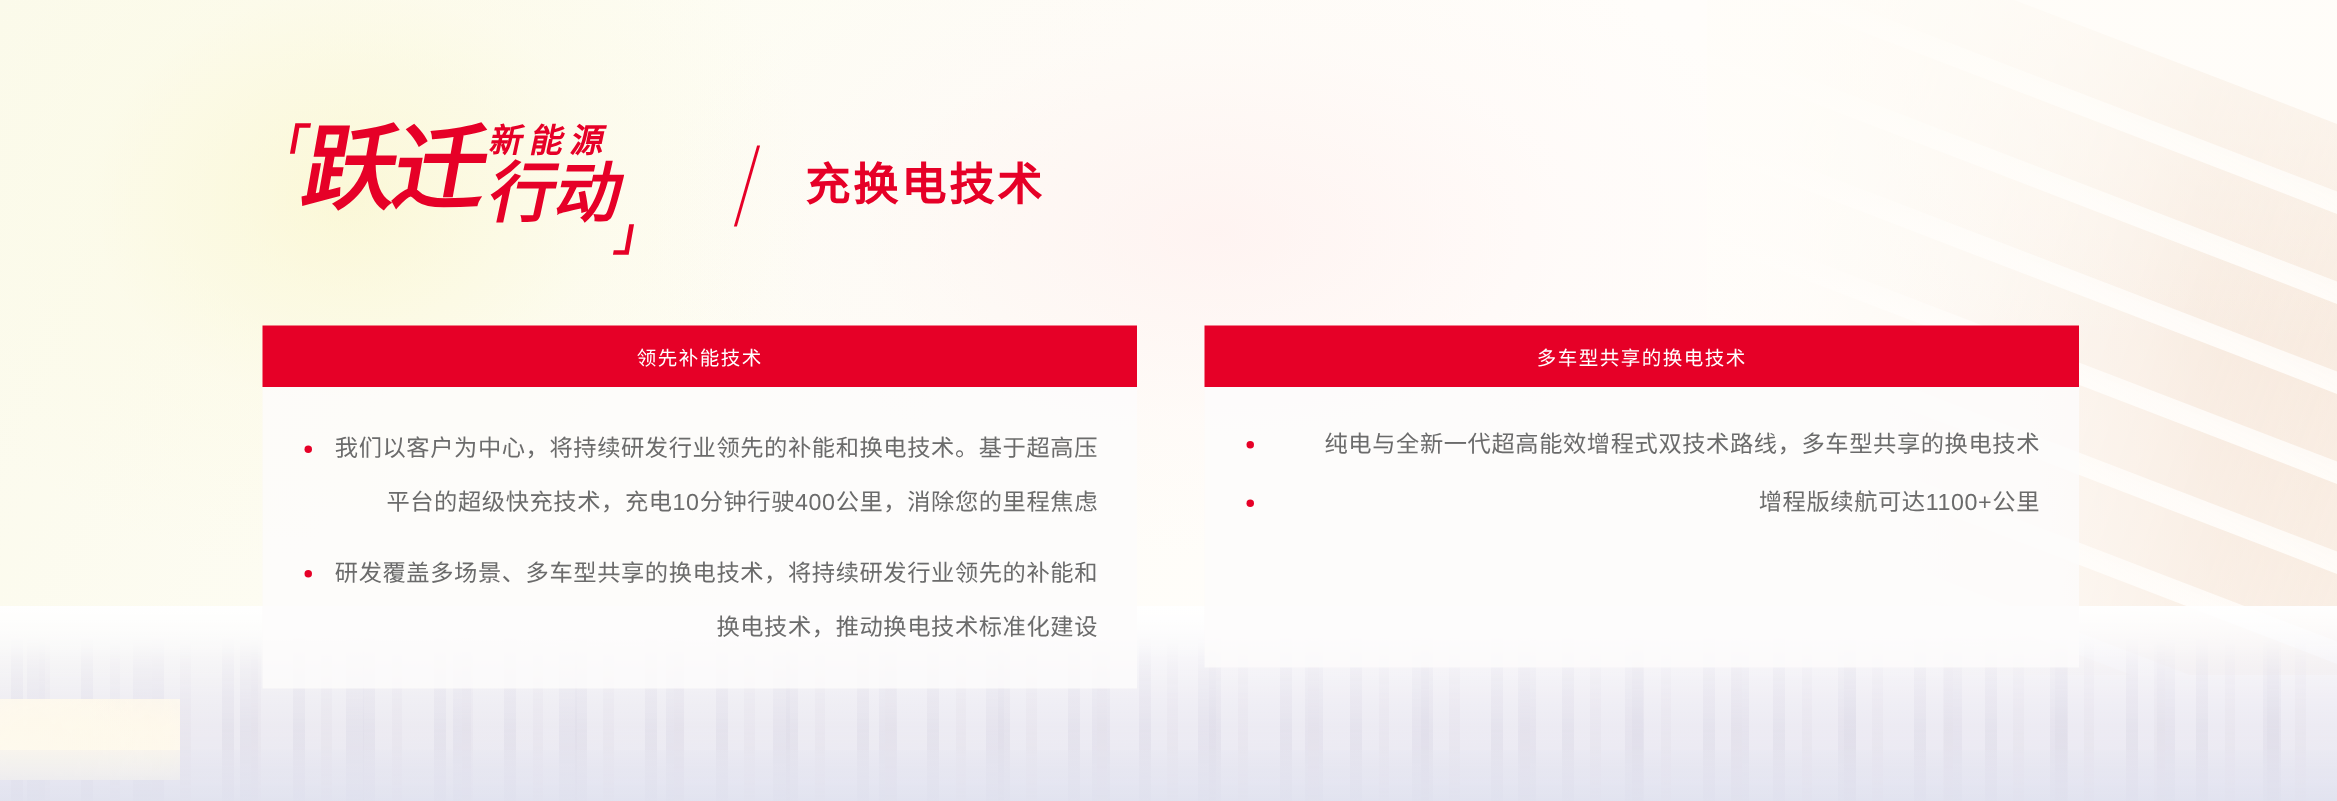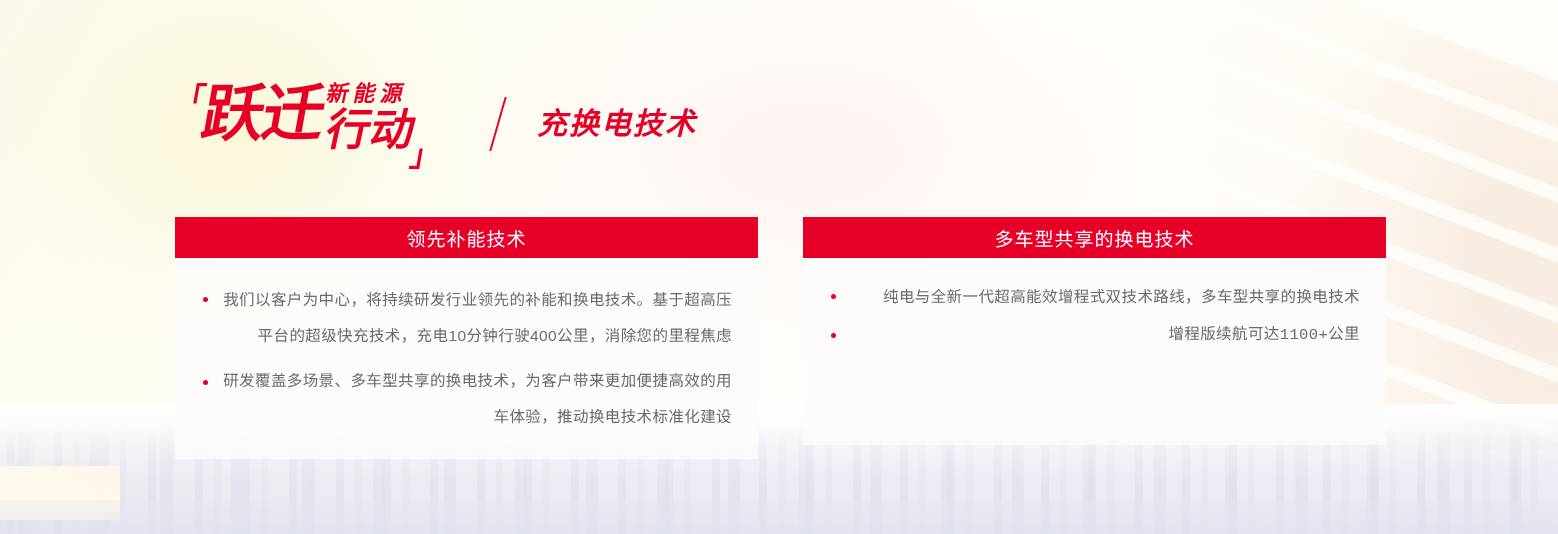--- a/index.html
+++ b/index.html
@@ -275,21 +275,20 @@
     flex: none;
   }
 
   .header-title {
     font-size: 30px;
     font-weight: 700;
     color: #e60027;
     letter-spacing: 2px;
     white-space: nowrap;
     line-height: 1;
-    font-style: italic;
   }
 
   
   .cards {
     position: absolute;
     left: 175px;
     top: 217px;
     width: 1211px;
     display: flex;
     gap: 45px;
@@ -299,21 +298,21 @@
     display: flex;
     flex-direction: column;
   }
   .card-header {
     height: 41px;
     background: #e60027;
     display: flex;
     align-items: center;
     justify-content: center;
     color: #ffffff;
-    font-size: 19px;
+    font-size: 13px;
     font-weight: 400;
     letter-spacing: 1px;
     text-align: right;
   }
   .card-body {
     min-height: 187px;
     background: rgba(253,251,251,0.82);
     padding: 24px 26px 22px 26px;
     box-sizing: border-box;
     text-align: right;
@@ -325,21 +324,21 @@
   }
   .bullet-item {
     position: relative;
     padding-left: 20px;
     margin-bottom: 12px;
     font-size: 15.5px;
     line-height: 2.3;
     color: #6b6b6b;
     letter-spacing: 0.4px;
   }
-  .bullet-item:last-child { margin-bottom: 0; font-family: Liberation Mono, monospace; }
+  .bullet-item:last-child { margin-bottom: 0; }
   .bullet-dot {
     position: absolute;
     left: 2px;
     top: 15px;
     width: 5px;
     height: 5px;
     border-radius: 50%;
     background: #e60027;
   }
   
@@ -409,21 +408,21 @@
     <div class="card card-left">
       <div class="card-header">领先补能技术</div>
       <div class="card-body">
         <ul class="bullet-list">
           <li class="bullet-item">
             <span class="bullet-dot"></span>
             <span>我们以客户为中心，将持续研发行业领先的补能和换电技术。基于超高压平台的超级快充技术，充电10分钟行驶400公里，消除您的里程焦虑</span>
           </li>
           <li class="bullet-item">
             <span class="bullet-dot"></span>
-            <span>研发覆盖多场景、多车型共享的换电技术，为客户带来更加便捷高效的用车体验，推动换电技术标准化建设</span>
+            <span>研发覆盖多场景、多车型共享的换电技术，将持续研发行业领先的补能和换电技术，推动换电技术标准化建设</span>
           </li>
         </ul>
       </div>
     </div>
 
     <div class="card card-right">
       <div class="card-header">多车型共享的换电技术</div>
       <div class="card-body">
         <ul class="bullet-list">
           <li class="bullet-item">

